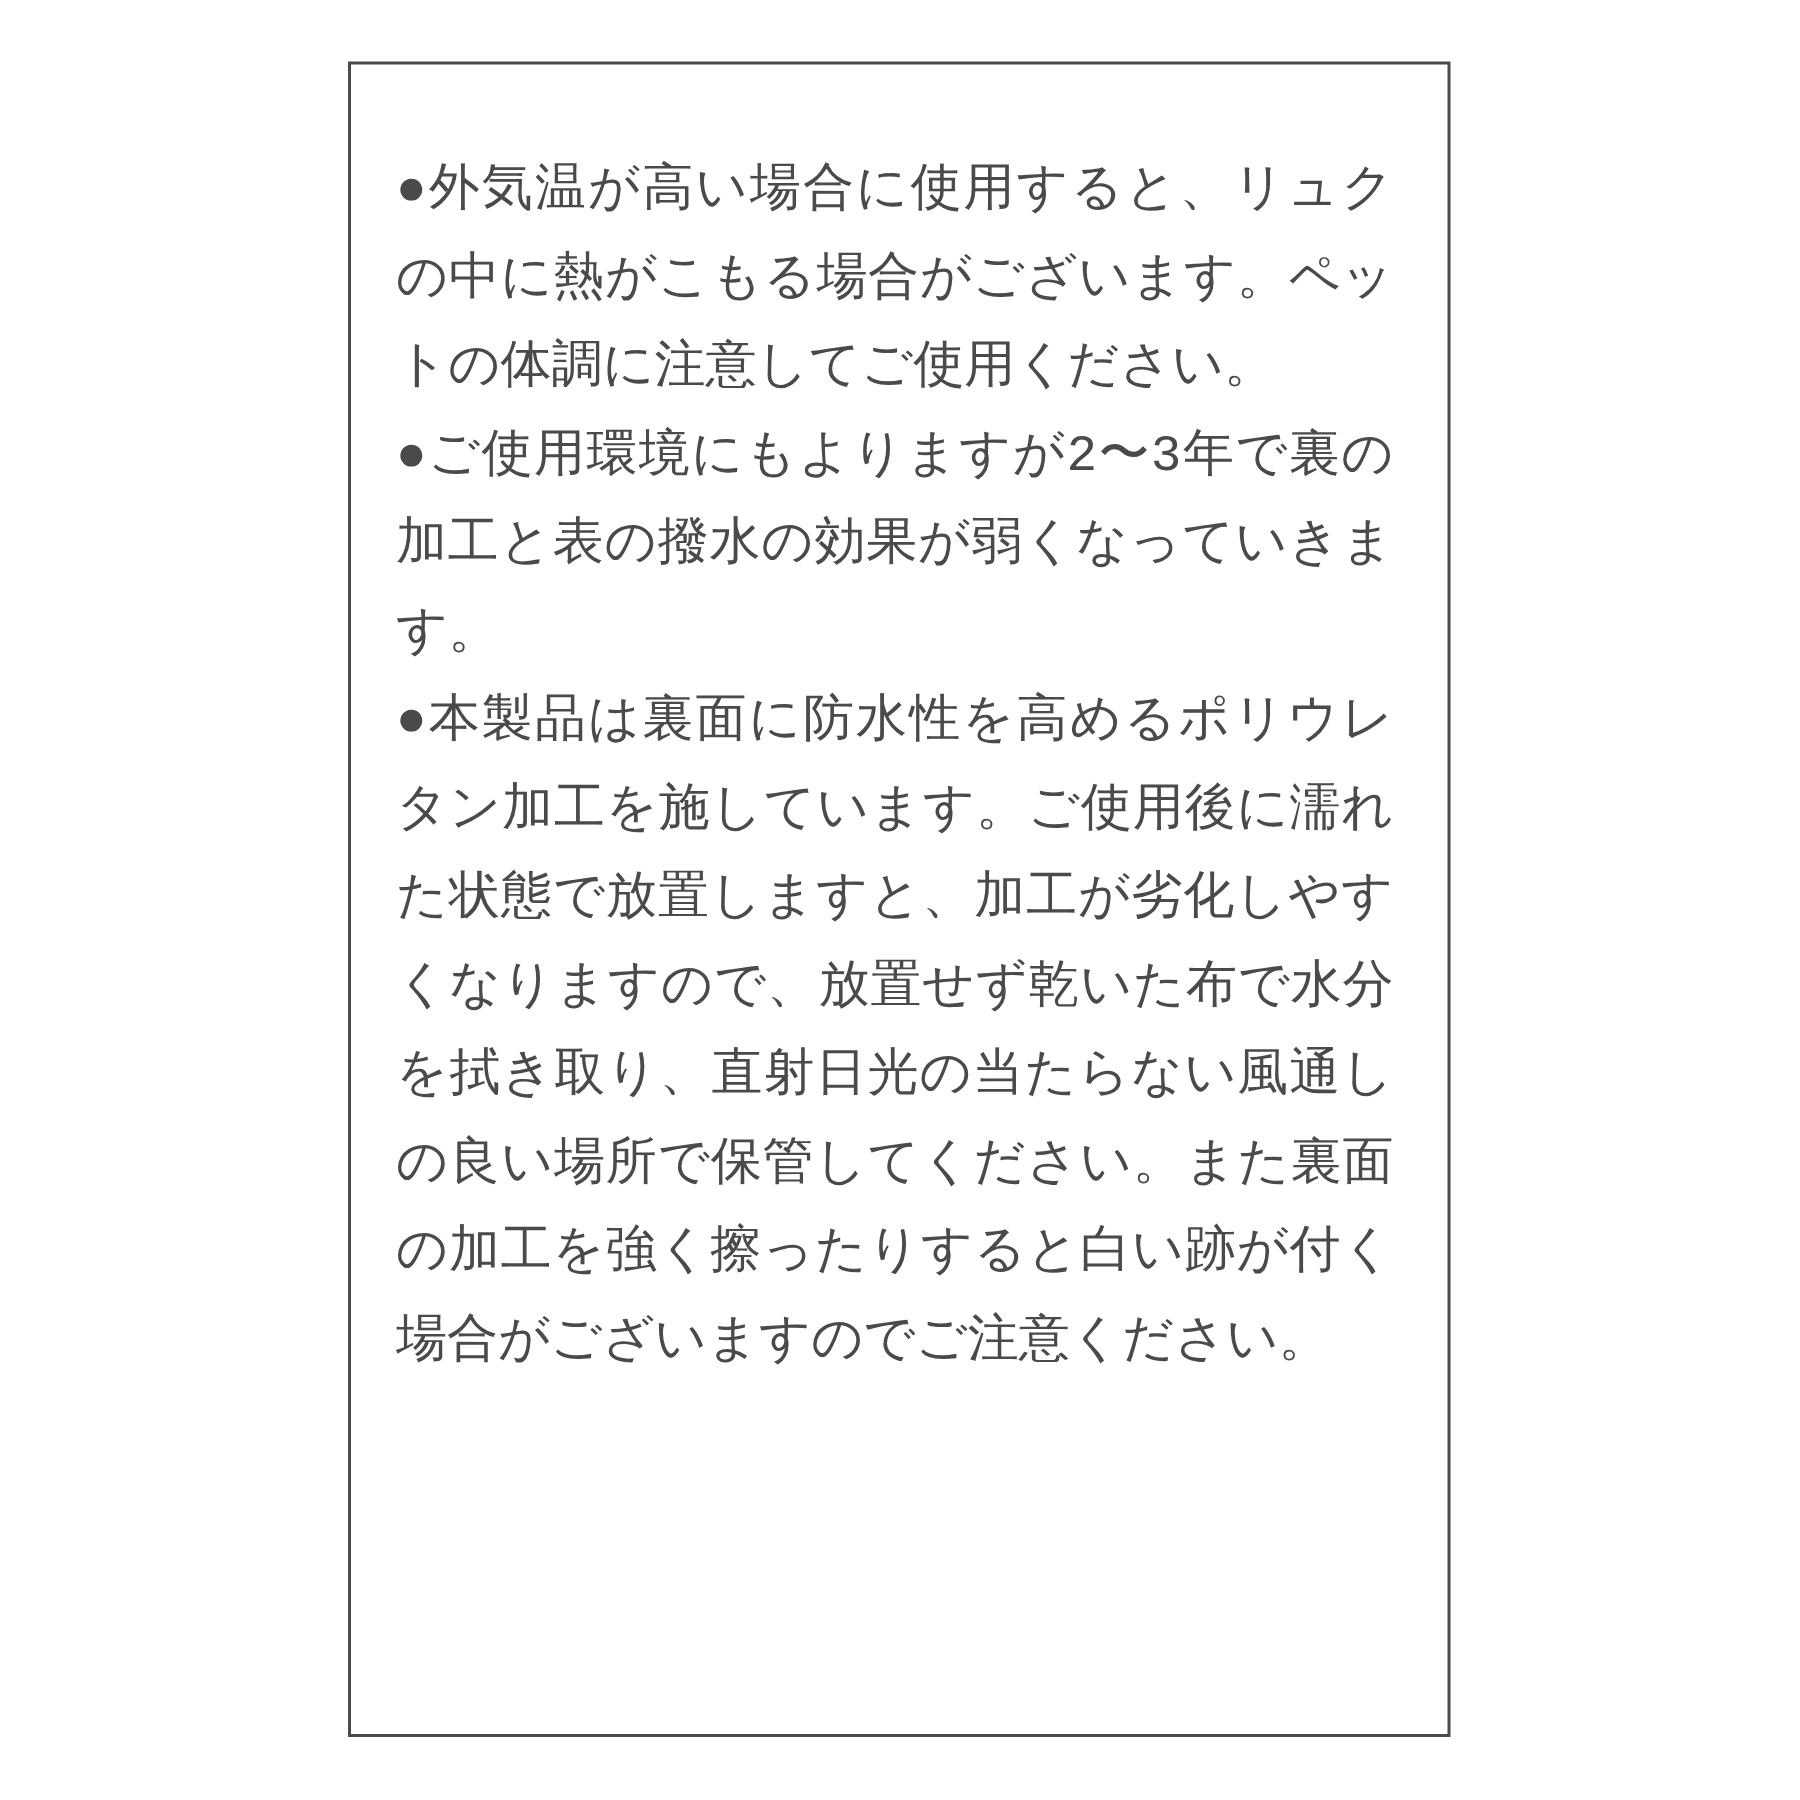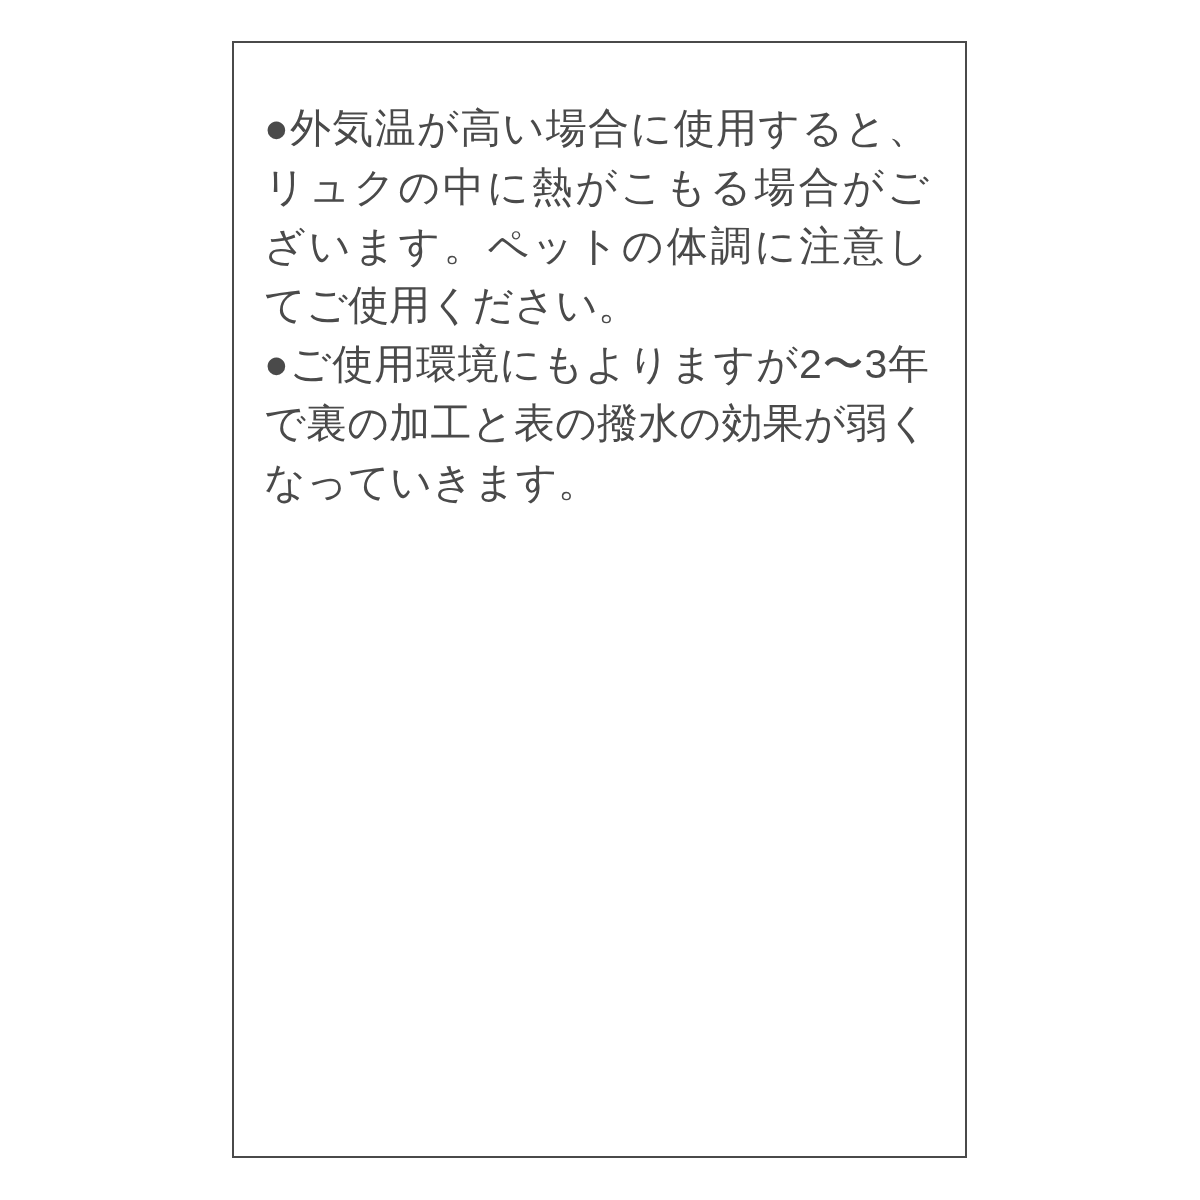--- a/index.html
+++ b/index.html
@@ -30,32 +30,34 @@
     display: flex;
     align-items: center;
     justify-content: center;
     font-size: 38px;
     letter-spacing: 5px;
     color: #4a4a4a;
     font-weight: 400;
   }
   .notice-body {
     padding: 56px 36px 0 30px;
-    font-size: 41px;
+    font-size: 34px;
     line-height: 59px;
     color: #4a4a4a;
     text-align: justify;
     text-justify: inter-ideograph;
+    font-family: Liberation Mono, monospace;
   }
   .notice-body p {
     margin: 0;
     padding: 0;
   }
 </style>
 </head>
 <body>
 
 <div class="notice-box">
   <div class="notice-body">
     <p>●外気温が高い場合に使用すると、リュクの中に熱がこもる場合がございます。ペットの体調に注意してご使用ください。</p>
     <p>●ご使用環境にもよりますが2〜3年で裏の加工と表の撥水の効果が弱くなっていきます。</p>
+    <p>●本製品は裏面に防水性を高めるポリウレタン加工を施しています。ご使用後に濡れた状態で放置しますと、加工が劣化しやすくなりますので、放置せず乾いた布で水分を拭き取り、直射日光の当たらない風通しの良い場所で保管してください。また裏面の加工を強く擦ったりすると白い跡が付く場合がございますのでご注意ください。</p>
   </div>
 </div>
 
 </body></html>

